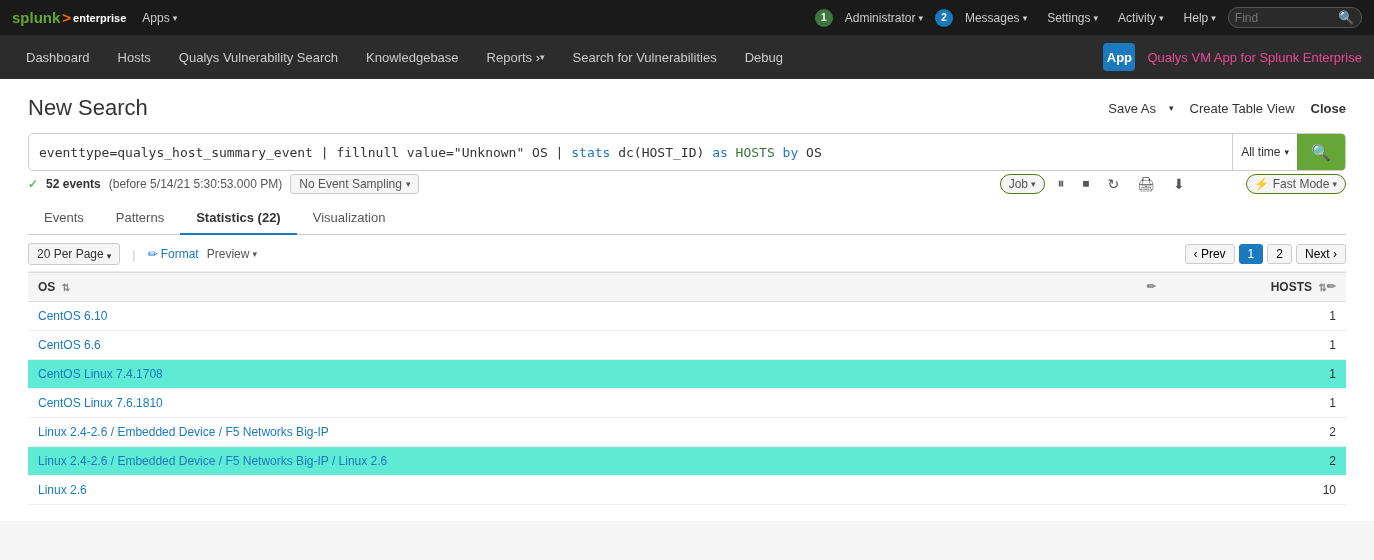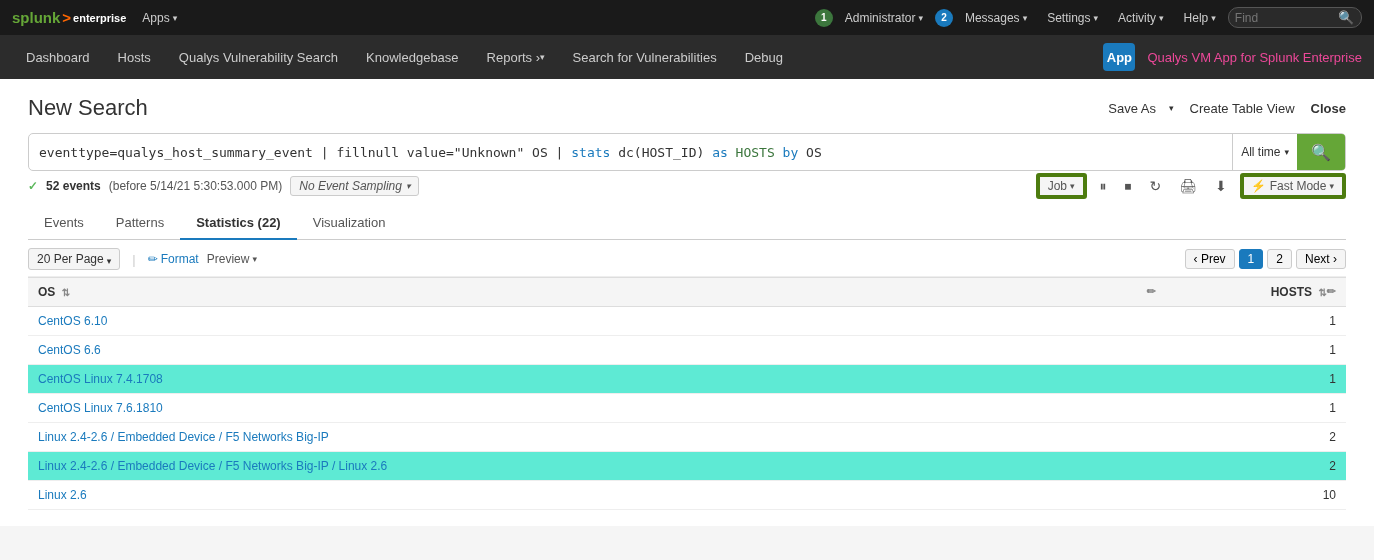--- a/index.html
+++ b/index.html
@@ -196,36 +196,36 @@
     }
     .events-count { font-weight: bold; color: #333; }
     .check-icon { color: #5cb85c; font-weight: bold; }
     .sampling-btn {
       background: #f5f5f5;
       border: 1px solid #ccc;
       border-radius: 3px;
       padding: 2px 8px;
       font-size: 12px;
       cursor: pointer;
-      display: flex; align-items: center; gap: 4px; font-style: italic;
+      display: flex; align-items: center; gap: 4px;
     }
     .events-right {
       margin-left: auto;
       display: flex;
       align-items: center;
       gap: 8px;
     }
     .job-btn, .fast-mode-btn {
       background: #f5f5f5;
-      border: 4px solid #4d7c0f;
-      border-radius: 3px;
+      border: 1px solid #4d7c0f;
+      border-radius: 10px;
       padding: 2px 8px;
       font-size: 12px;
       cursor: pointer;
-      display: flex; align-items: center; gap: 3px;
+      display: flex; align-items: center; gap: 3px; margin-left: 48px;
     }
     .icon-btn {
       background: none;
       border: none;
       cursor: pointer;
       color: #555;
       padding: 2px 5px;
       font-size: 14px;
     }
 

